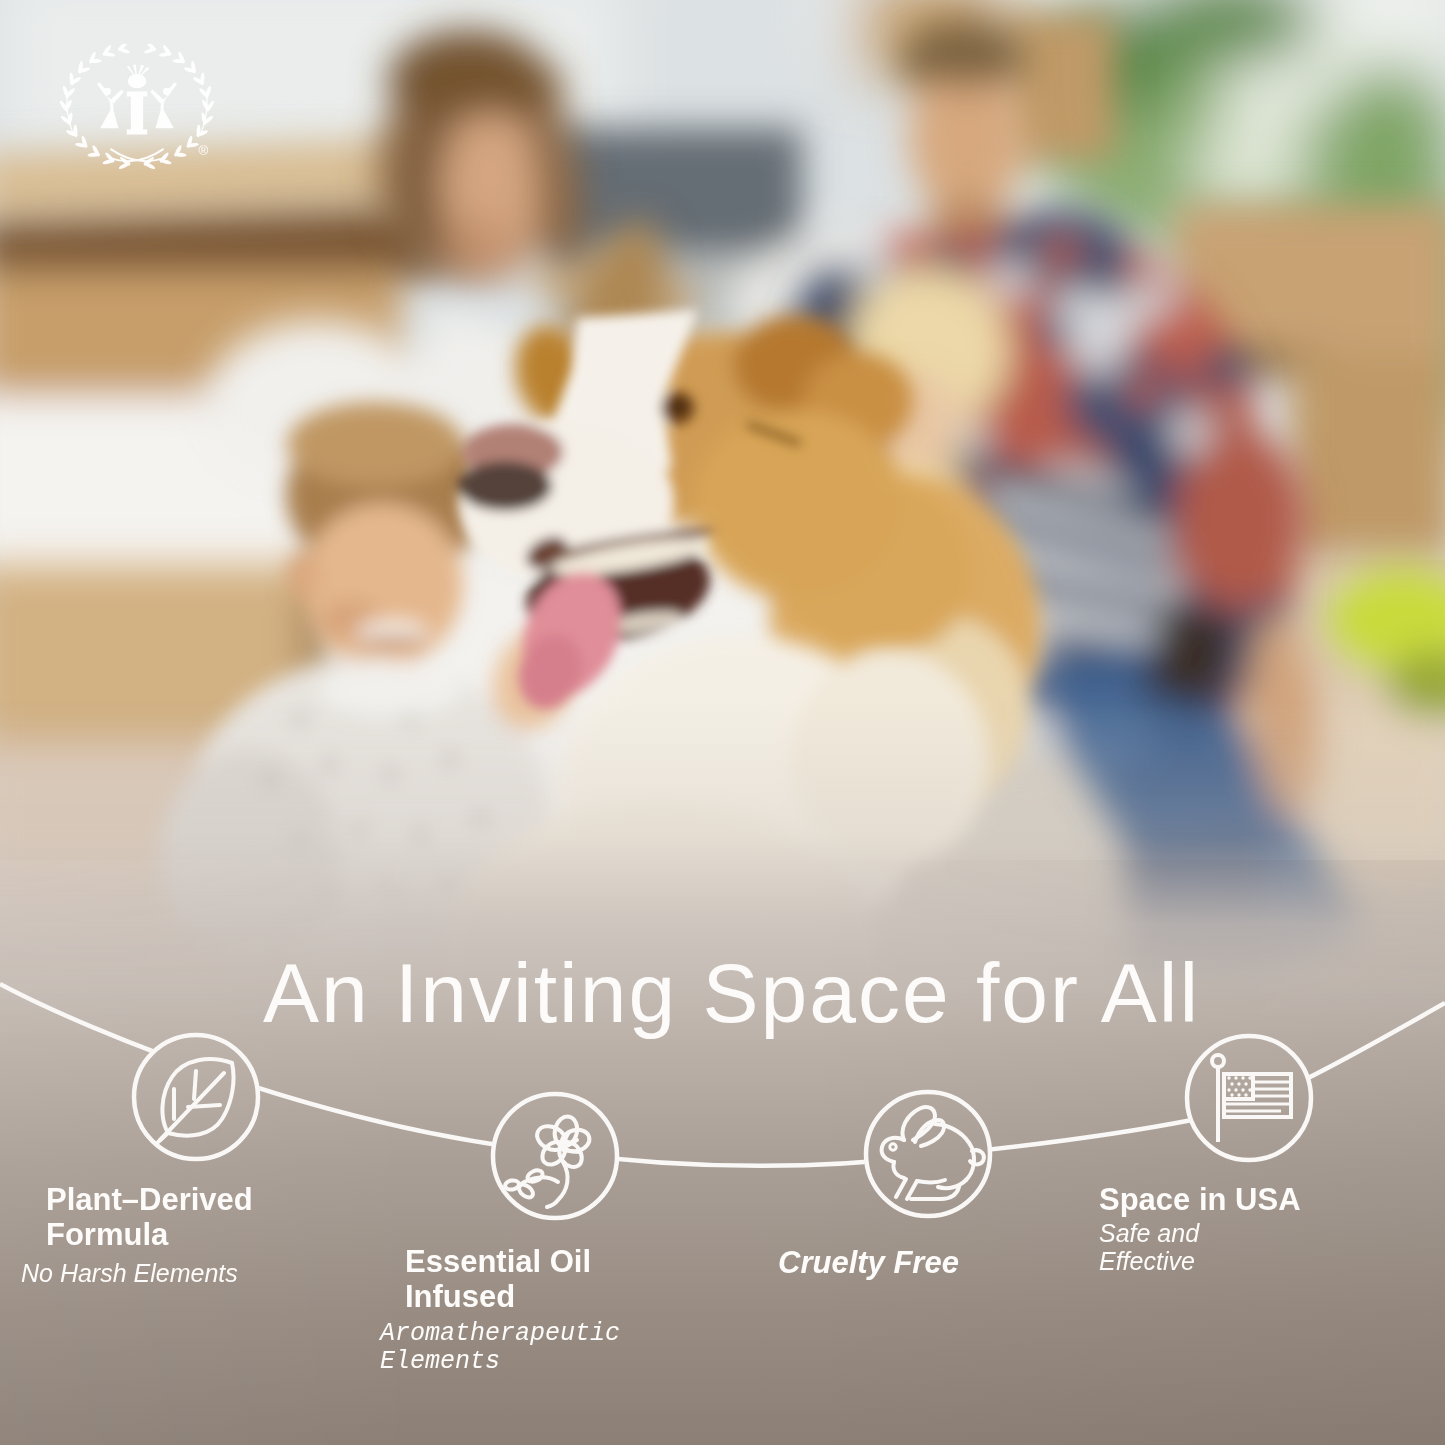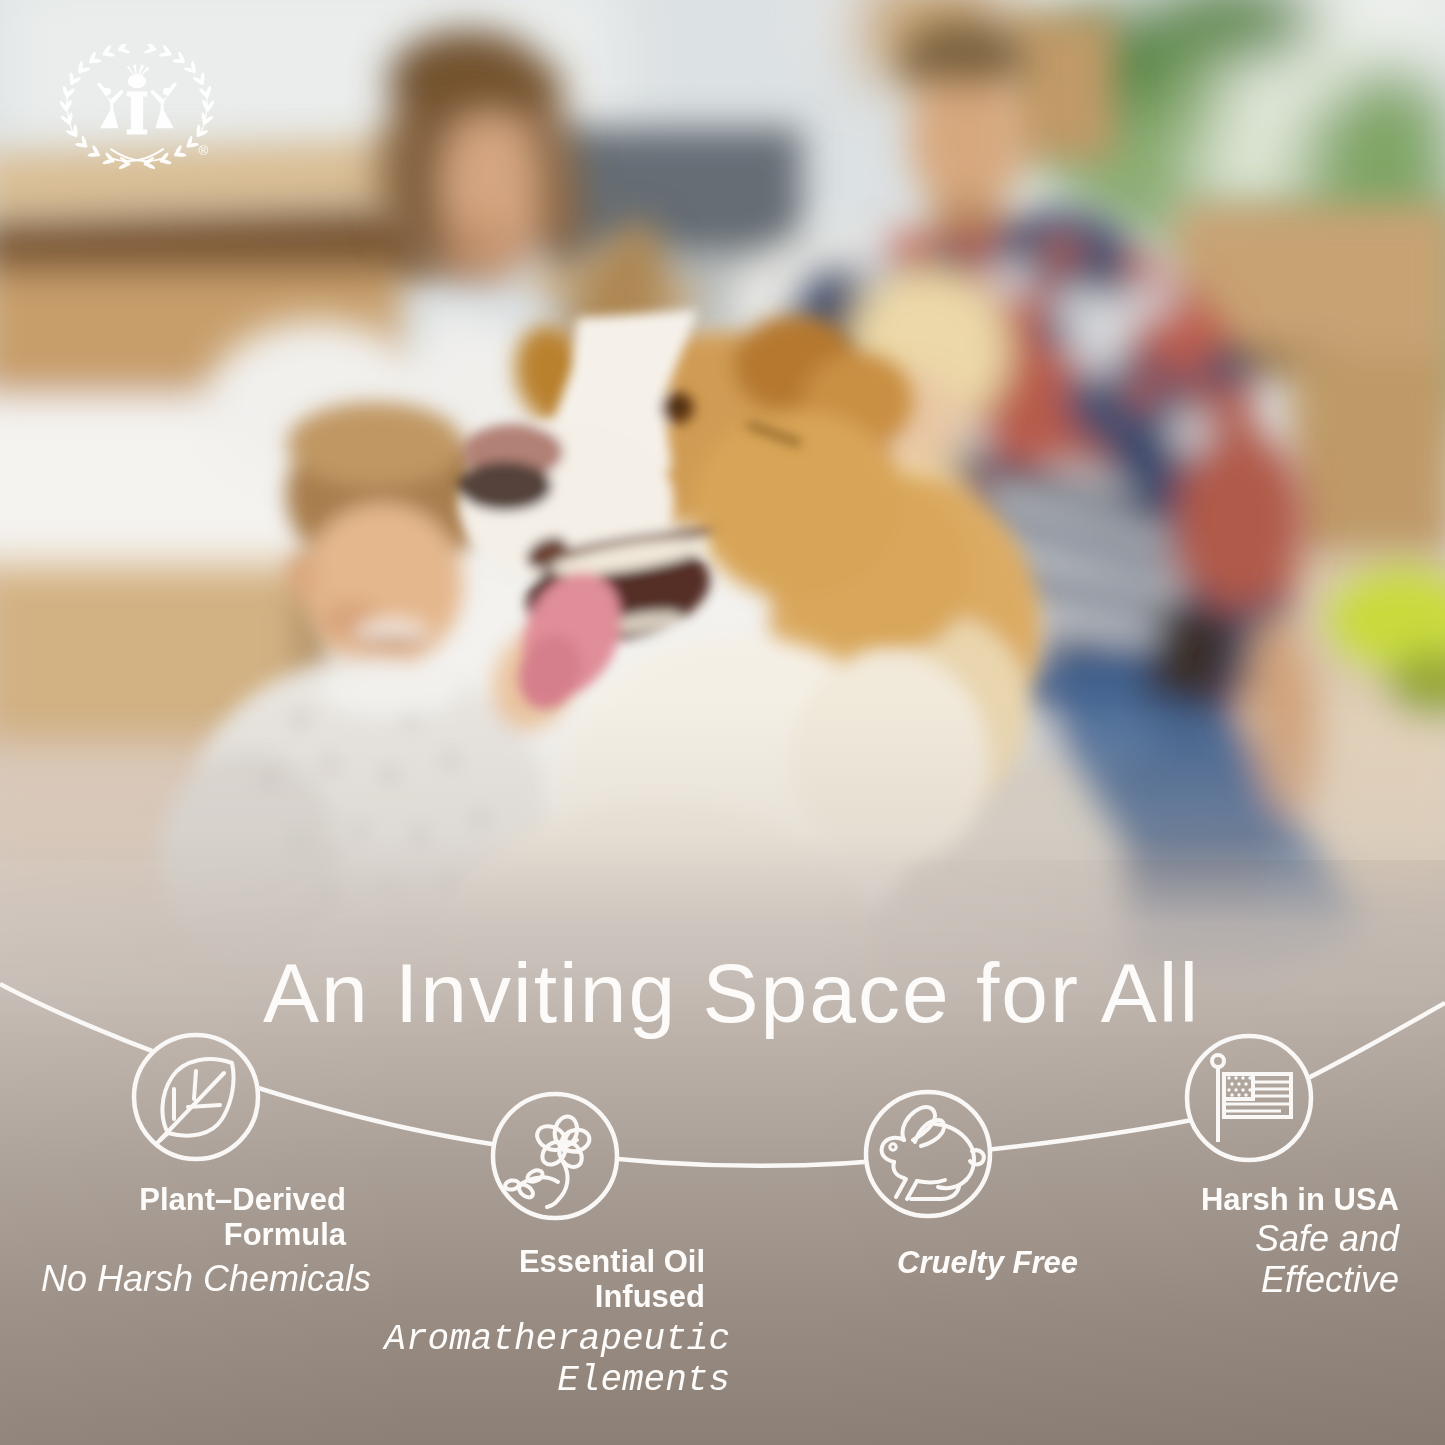--- a/index.html
+++ b/index.html
@@ -1,20 +1,20 @@
 <!DOCTYPE html>
 <html><head>
 <meta charset="utf-8">
 <style>
 html,body{margin:0;padding:0;}
 #page{position:relative;width:1445px;height:1445px;overflow:hidden;background:#dde2e3;font-family:"Liberation Sans",sans-serif;}
 .abs{position:absolute;}
-.lbl{position:absolute;color:#fdfcfa;text-align:right;line-height:1.13;}
+.lbl{position:absolute;color:#fdfcfa;text-align:left;line-height:1.13;}
 .lb{font-weight:bold;font-size:31px;}
-.li{font-style:italic;font-size:36px;}
+.li{font-style:italic;font-size:25px;}
 </style>
 </head>
 <body>
 <div id="page">
 
 <svg class="abs" style="left:0;top:0" width="1445" height="1445" viewBox="0 0 1445 1445">
 <defs>
 <filter id="b30" x="-40%" y="-40%" width="180%" height="180%">
           <feGaussianBlur stdDeviation="30"></feGaussianBlur>
         </filter>
@@ -349,28 +349,28 @@
 <circle cx="-17" cy="-3" r="1.7"></circle>
           <circle cx="-10" cy="-3" r="1.7"></circle>
           <circle cx="-3" cy="-3" r="1.7"></circle>
 </g>
 </g>
 </svg>
 
 <div class="abs" style="left:9px;top:945px;width:1445px;text-align:center;color:#fcfbf9;font-size:84px;letter-spacing:2px;">An Inviting Space for All</div>
 
 <div class="lbl lb" style="left:46px;top:1182px;width:300px;">Plant–Derived<br>Formula</div>
-<div class="lbl li" style="left:21px;top:1259px;width:350px;">No Harsh Chemicals</div>
+<div class="lbl li" style="left:21px;top:1259px;width:350px;">No Harsh Elements</div>
 
 <div class="lbl lb" style="left:405px;top:1244px;width:300px;">Essential Oil<br>Infused</div>
 <div class="lbl li" style="left:380px;top:1320px;width:350px;font-family:Liberation Mono, monospace;">Aromatherapeutic<br>Elements</div>
 
 <div class="lbl lb" style="left:778px;top:1245px;width:300px;font-style:italic;">Cruelty Free</div>
 
-<div class="lbl lb" style="left:1099px;top:1182px;width:300px;">Harsh in USA</div>
+<div class="lbl lb" style="left:1099px;top:1182px;width:300px;">Space in USA</div>
 <div class="lbl li" style="left:1099px;top:1219px;width:300px;">Safe and<br>Effective</div>
 
 <svg class="abs" style="left:57px;top:44px" width="160" height="140" viewBox="-78 -60 156 136">
 <g fill="#ffffff" opacity="0.95">
 <ellipse cx="-11.6" cy="54.1" rx="6.2" ry="1.9" transform="rotate(-142 -11.6 54.1)"></ellipse>
 <ellipse cx="-12.0" cy="58.3" rx="6.2" ry="1.9" transform="rotate(-206 -12.0 58.3)"></ellipse>
 <ellipse cx="-26.5" cy="50.5" rx="6.2" ry="1.9" transform="rotate(-131 -26.5 50.5)"></ellipse>
 <ellipse cx="-27.7" cy="54.5" rx="6.2" ry="1.9" transform="rotate(-195 -27.7 54.5)"></ellipse>
 <ellipse cx="-40.0" cy="44.0" rx="6.2" ry="1.9" transform="rotate(-119 -40.0 44.0)"></ellipse>
 <ellipse cx="-42.1" cy="47.8" rx="6.2" ry="1.9" transform="rotate(-183 -42.1 47.8)"></ellipse>

